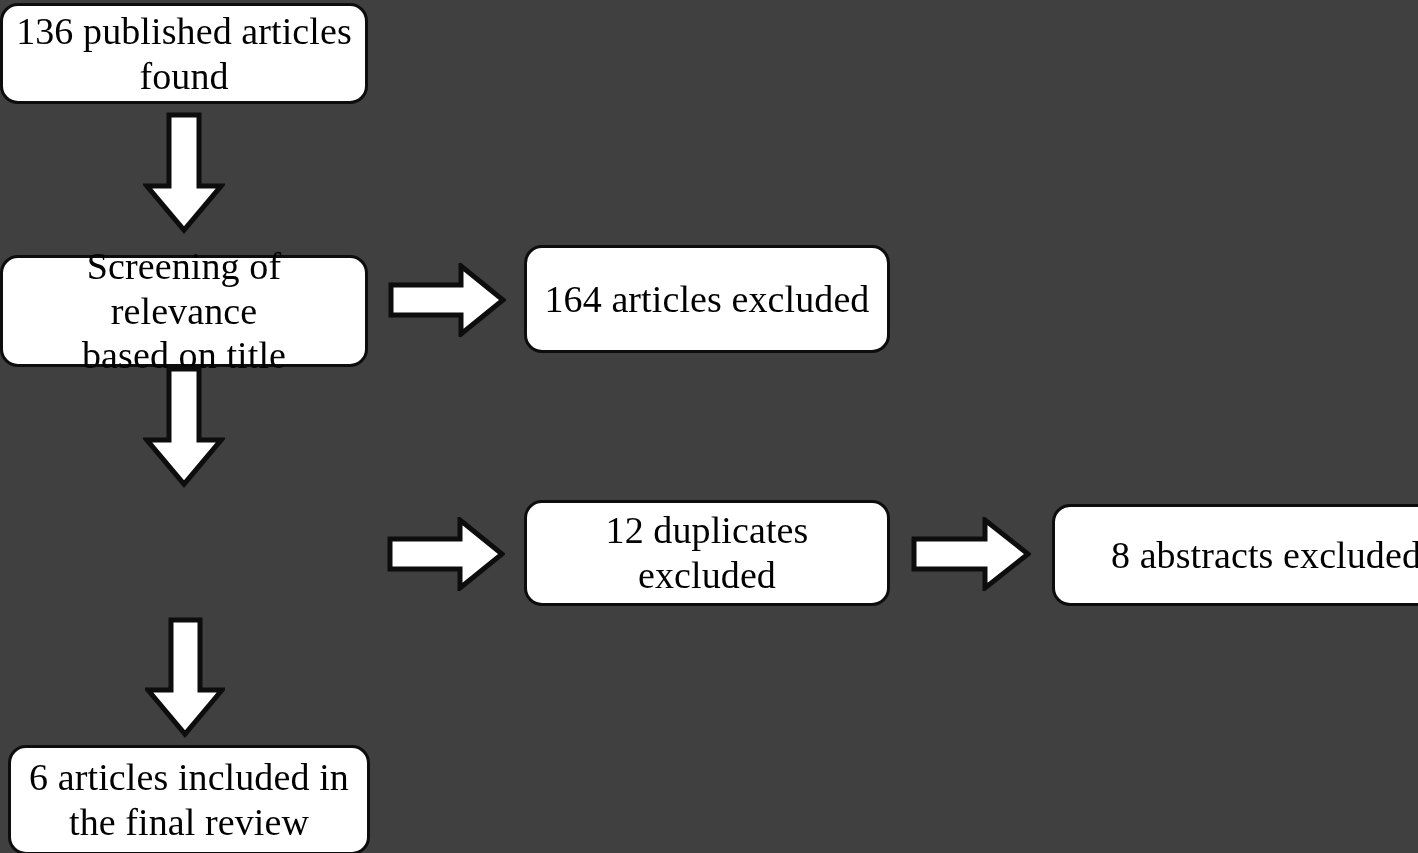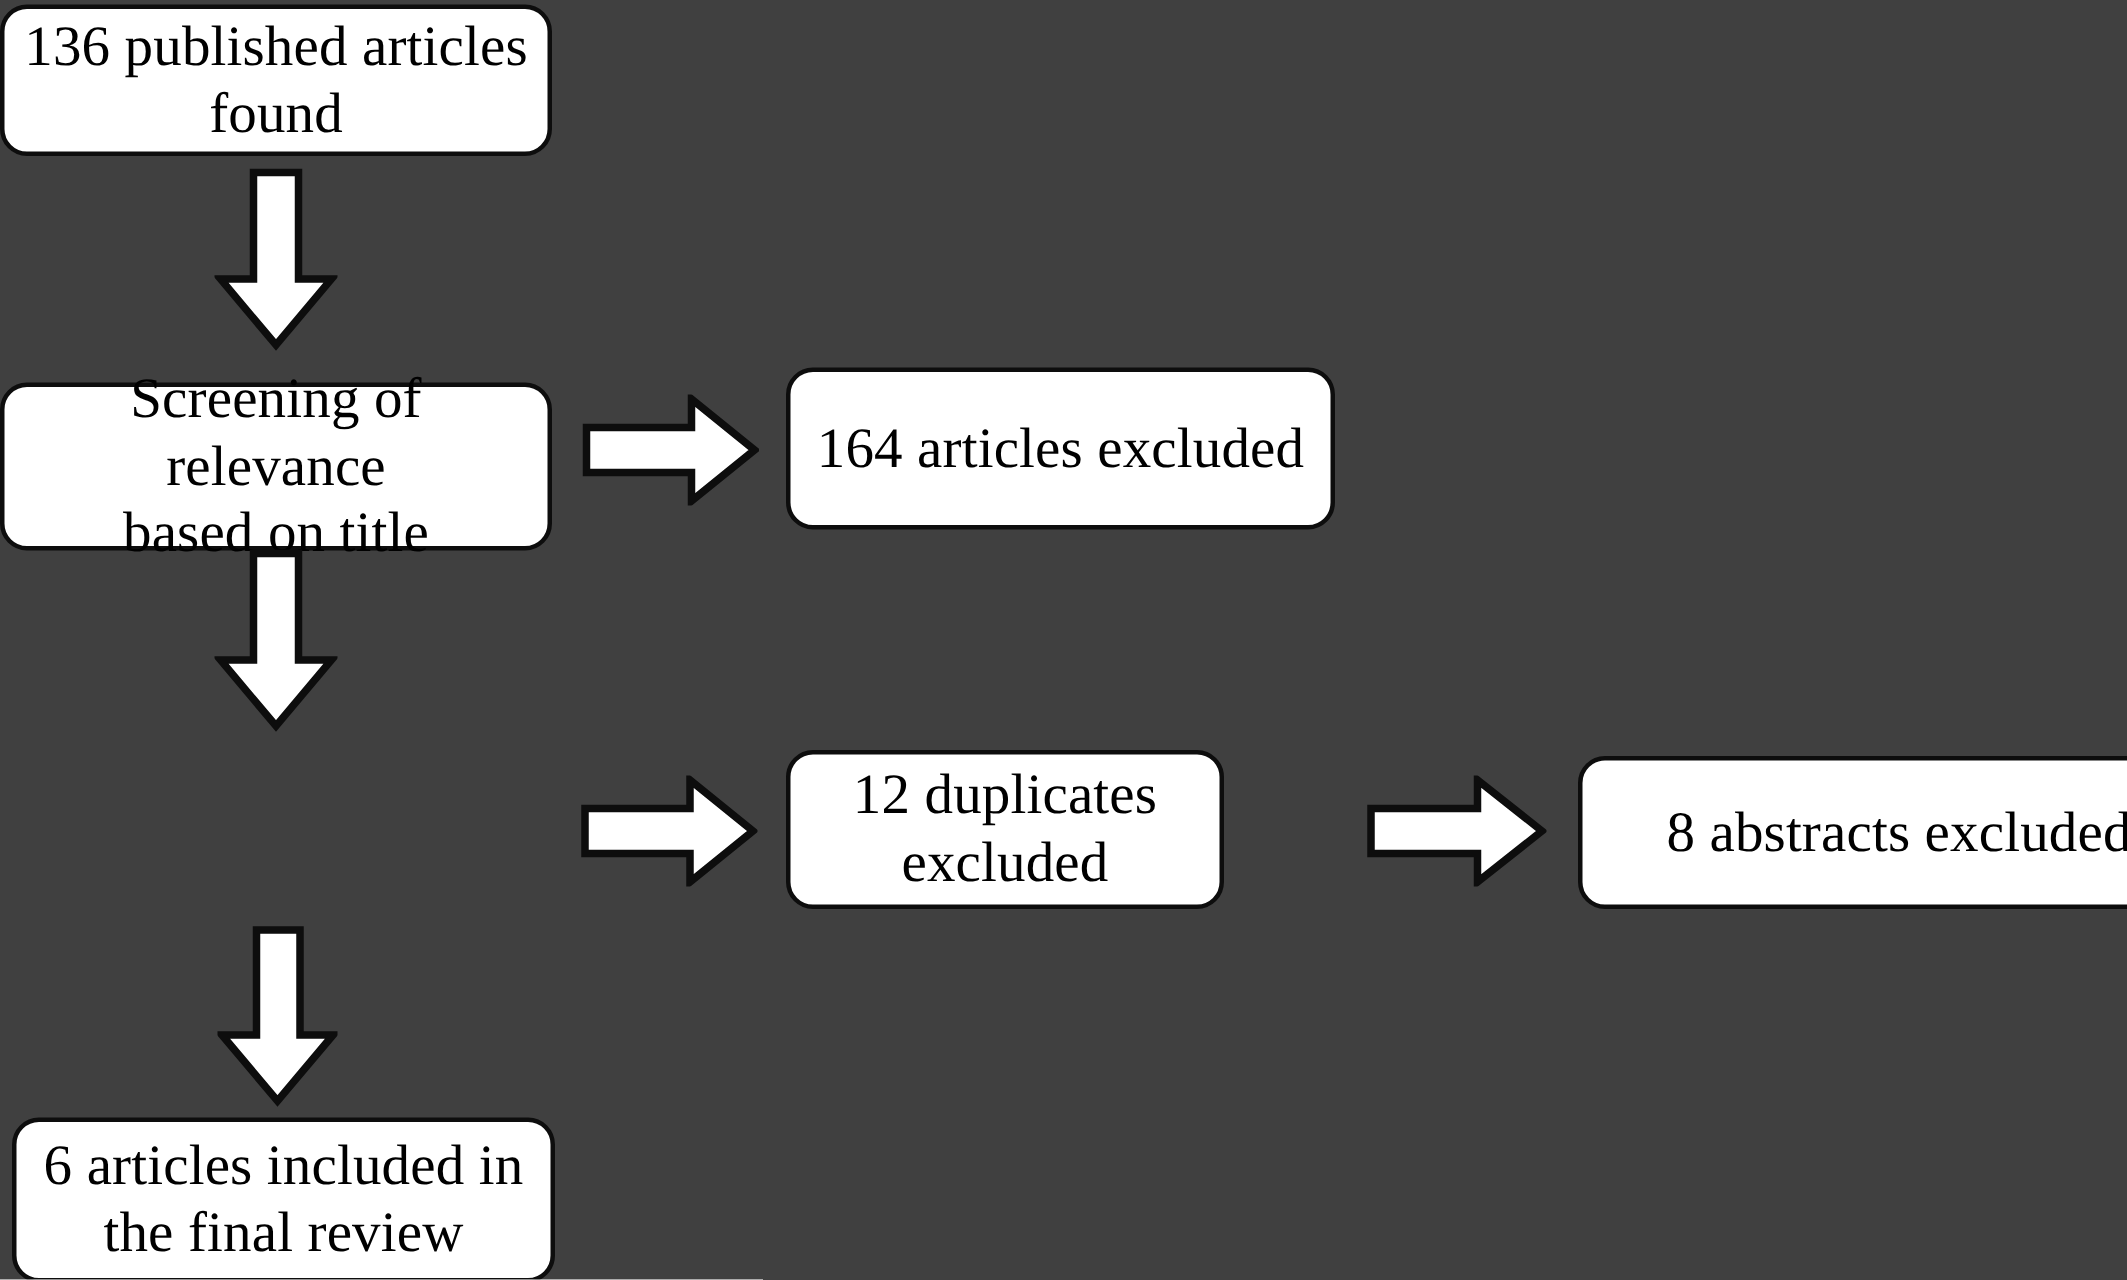--- a/index.html
+++ b/index.html
@@ -58,21 +58,21 @@
 
   <div class="node-box" style="left:0px;  top:3px;   width:368px; height:101px;">136 published articles
 found</div>
 
   <div class="node-box" style="left:0px;  top:243px; width:368px; height:112px;margin-top:12px;">Screening of relevance
 based on title</div>
 
   <div class="node-box" style="left:524px; top:245px; width:366px; height:108px;">164 articles excluded</div>
 
 
-  <div class="node-box" style="left:524px; top:500px; width:292px; height:106px;text-align:center;">12 duplicates excluded</div>
+  <div class="node-box" style="left:524px; top:500px; width:366px; height:106px;text-align:center;">12 duplicates excluded</div>
 
   <div class="node-box" style="left:1052px; top:504px; width:428px; height:102px;">8 abstracts excluded</div>
 
   <div class="node-box" style="left:8px;  top:745px; width:362px; height:110px;">6 articles included in
 the final review</div>
 
   <div class="arrow" style="left:143px; top:112px; width:82px; height:122px;">
     <svg viewBox="0 0 82 122" preserveAspectRatio="none">
       <polygon points="26,3 56,3 56,74 78,74 41,118 4,74 26,74"></polygon>
     </svg>

